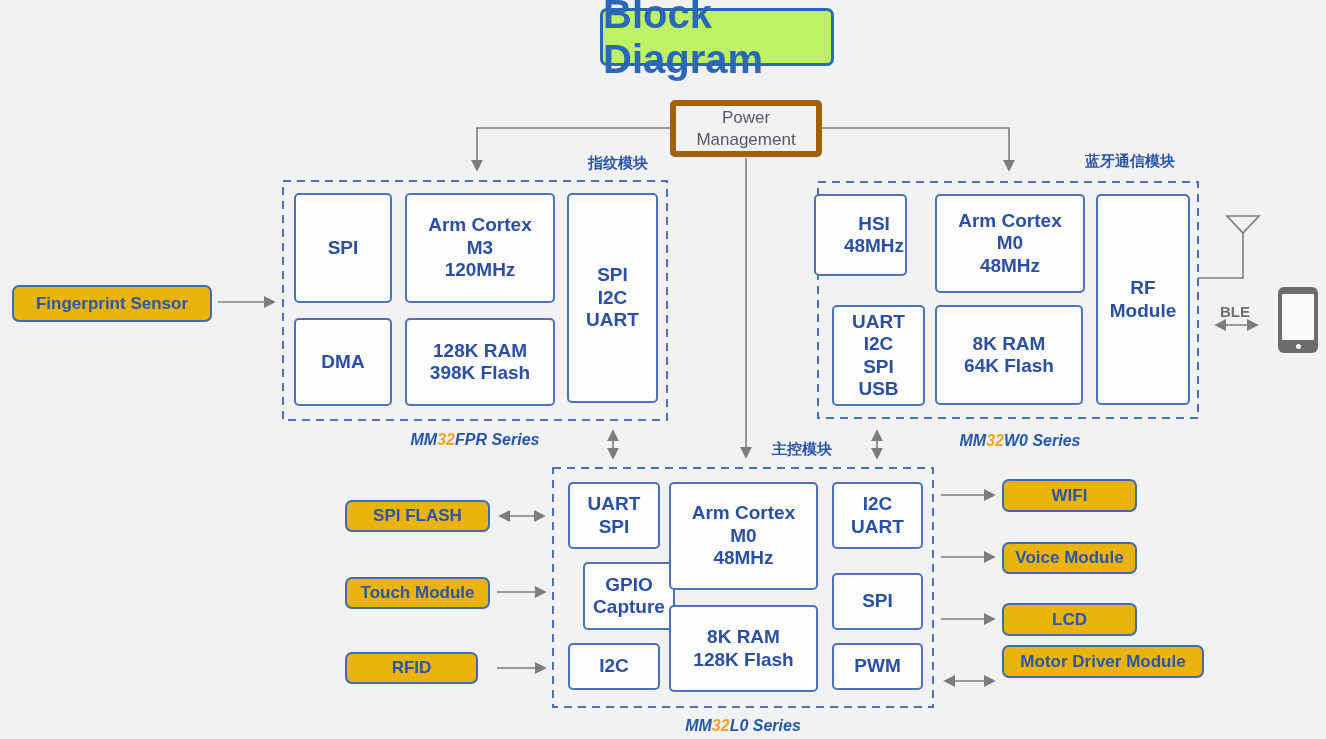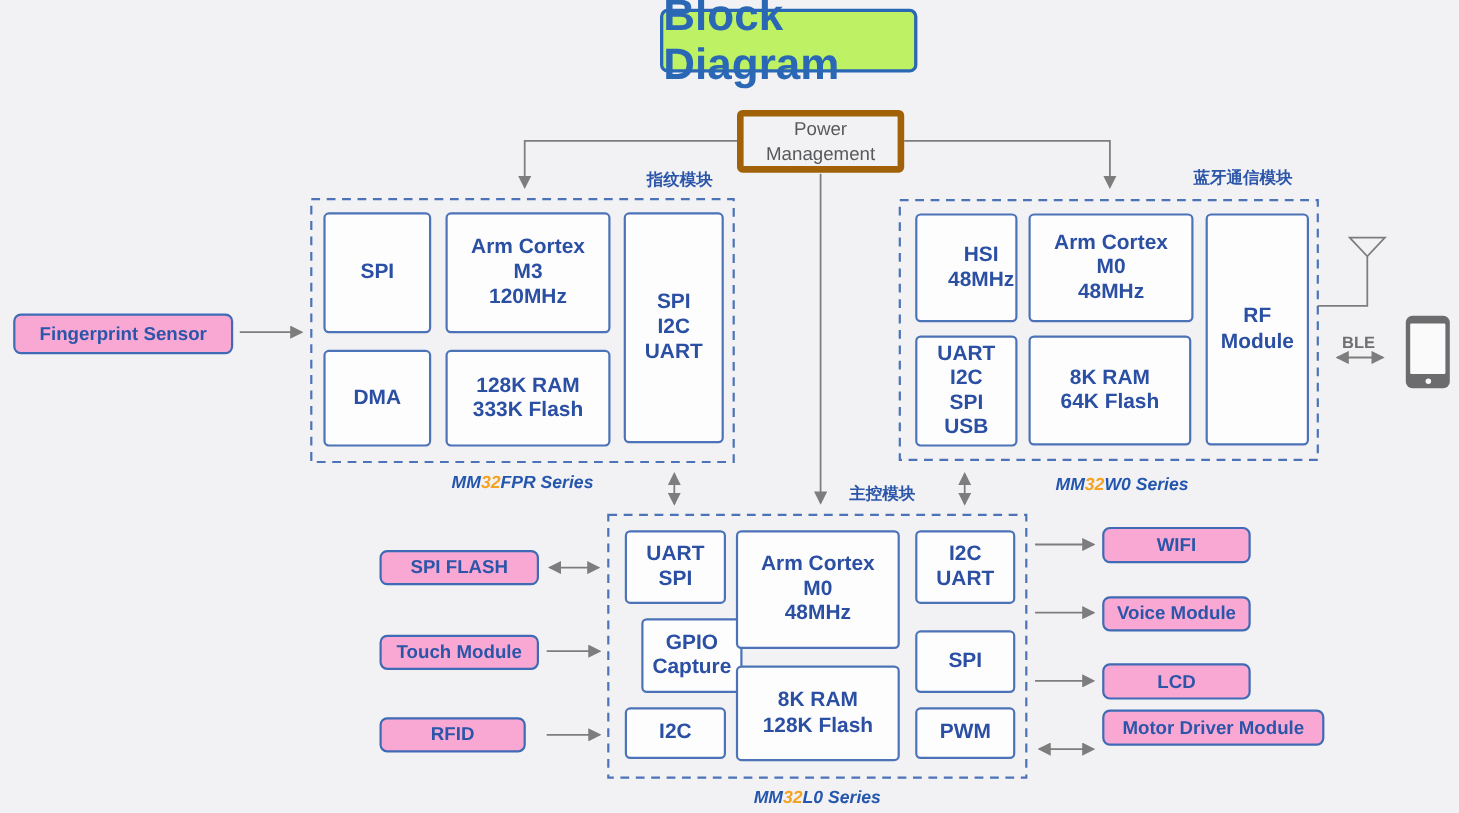--- a/index.html
+++ b/index.html
@@ -22,21 +22,21 @@
     display:flex;flex-direction:column;align-items:center;justify-content:center;
     color:#58595c;font-size:17px;line-height:1.25;background:#f2f2f4;
   }
   .blk{
     background:#fdfdfe;border:2px solid #4c73b8;border-radius:5px;
     display:flex;flex-direction:column;align-items:center;justify-content:center;
     color:#2b4fa3;font-weight:bold;font-size:19px;line-height:1.18;text-align:center;
   }
   .blk span{display:block;}
   .ext{
-    background:#f9a8d4;border:2px solid #3f6ab5;border-radius:7px;
+    background:#eab308;border:2px solid #3f6ab5;border-radius:7px;
     display:flex;align-items:center;justify-content:center;
     color:#2b55a8;font-weight:bold;font-size:17px;text-align:center;
   }
   .glabel{color:#2b55a8;font-weight:bold;font-size:15px;}
   .series{font-style:italic;font-weight:bold;font-size:16px;color:#2456ae;text-align:center;}
   .series .num{color:#f5a322;}
   .ble-label{color:#6f6f6f;font-size:15px;font-weight:bold;}
   .phone{left:1278px;top:287px;width:40px;height:66px;background:#6c6c6e;border-radius:6px;}
   .phone-screen{position:absolute;left:4px;right:4px;top:7px;bottom:13px;background:#fafafa;border-radius:1px;}
   .phone-dot{position:absolute;left:50%;bottom:4px;width:5px;height:5px;margin-left:-2.5px;background:#fafafa;border-radius:50%;}
@@ -95,29 +95,29 @@
   <div class="abs blk" style="left:405px;top:193px;width:150px;height:110px;">
     <span>Arm Cortex</span>
     <span>M3</span>
     <span>120MHz</span>
   </div>
   <div class="abs blk" style="left:294px;top:318px;width:98px;height:88px;">
     <span>DMA</span>
   </div>
   <div class="abs blk" style="left:405px;top:318px;width:150px;height:88px;">
     <span>128K RAM</span>
-    <span>333K Flash</span>
+    <span>398K Flash</span>
   </div>
   <div class="abs blk" style="left:567px;top:193px;width:91px;height:210px;">
     <span>SPI</span>
     <span>I2C</span>
     <span>UART</span>
   </div>
 
-  <div class="abs blk" style="left:832px;top:194px;width:93px;height:99px;padding-left:27px;">
+  <div class="abs blk" style="left:814px;top:194px;width:93px;height:82px;padding-left:27px;">
     <span>HSI</span>
     <span>48MHz</span>
   </div>
   <div class="abs blk" style="left:935px;top:194px;width:150px;height:99px;">
     <span>Arm Cortex</span>
     <span>M0</span>
     <span>48MHz</span>
   </div>
   <div class="abs blk" style="left:832px;top:305px;width:93px;height:101px;">
     <span>UART</span>

